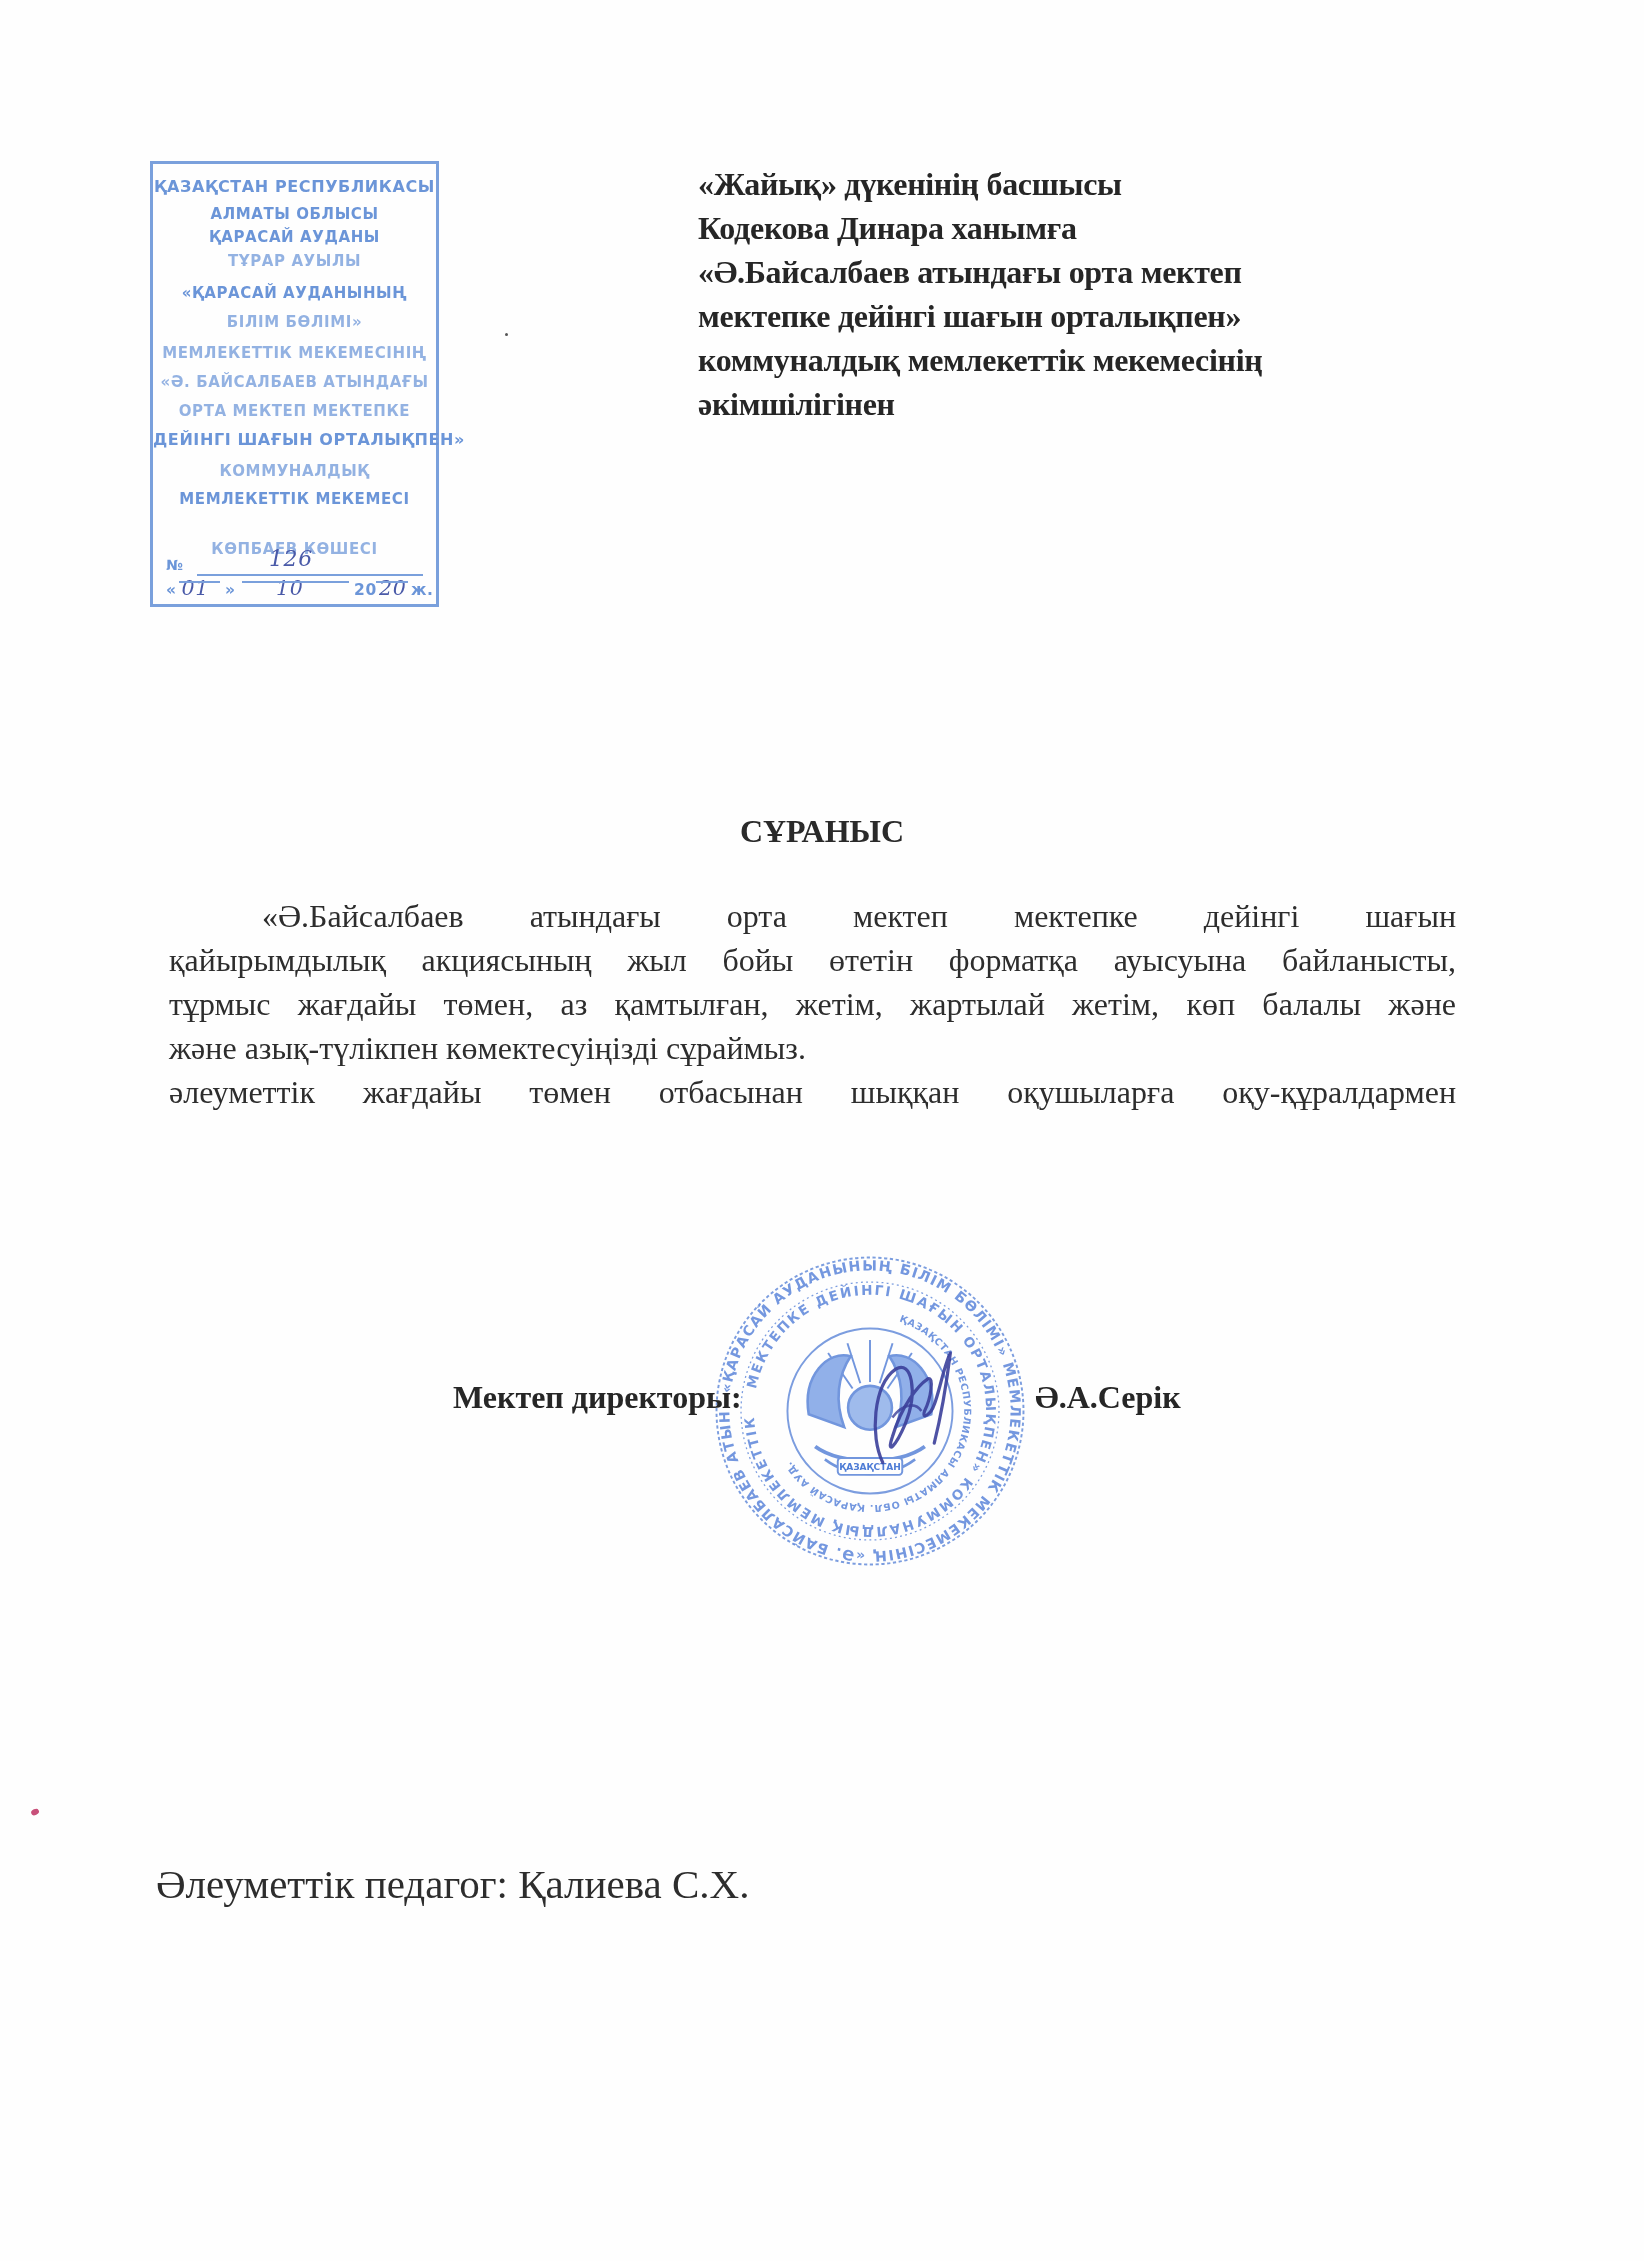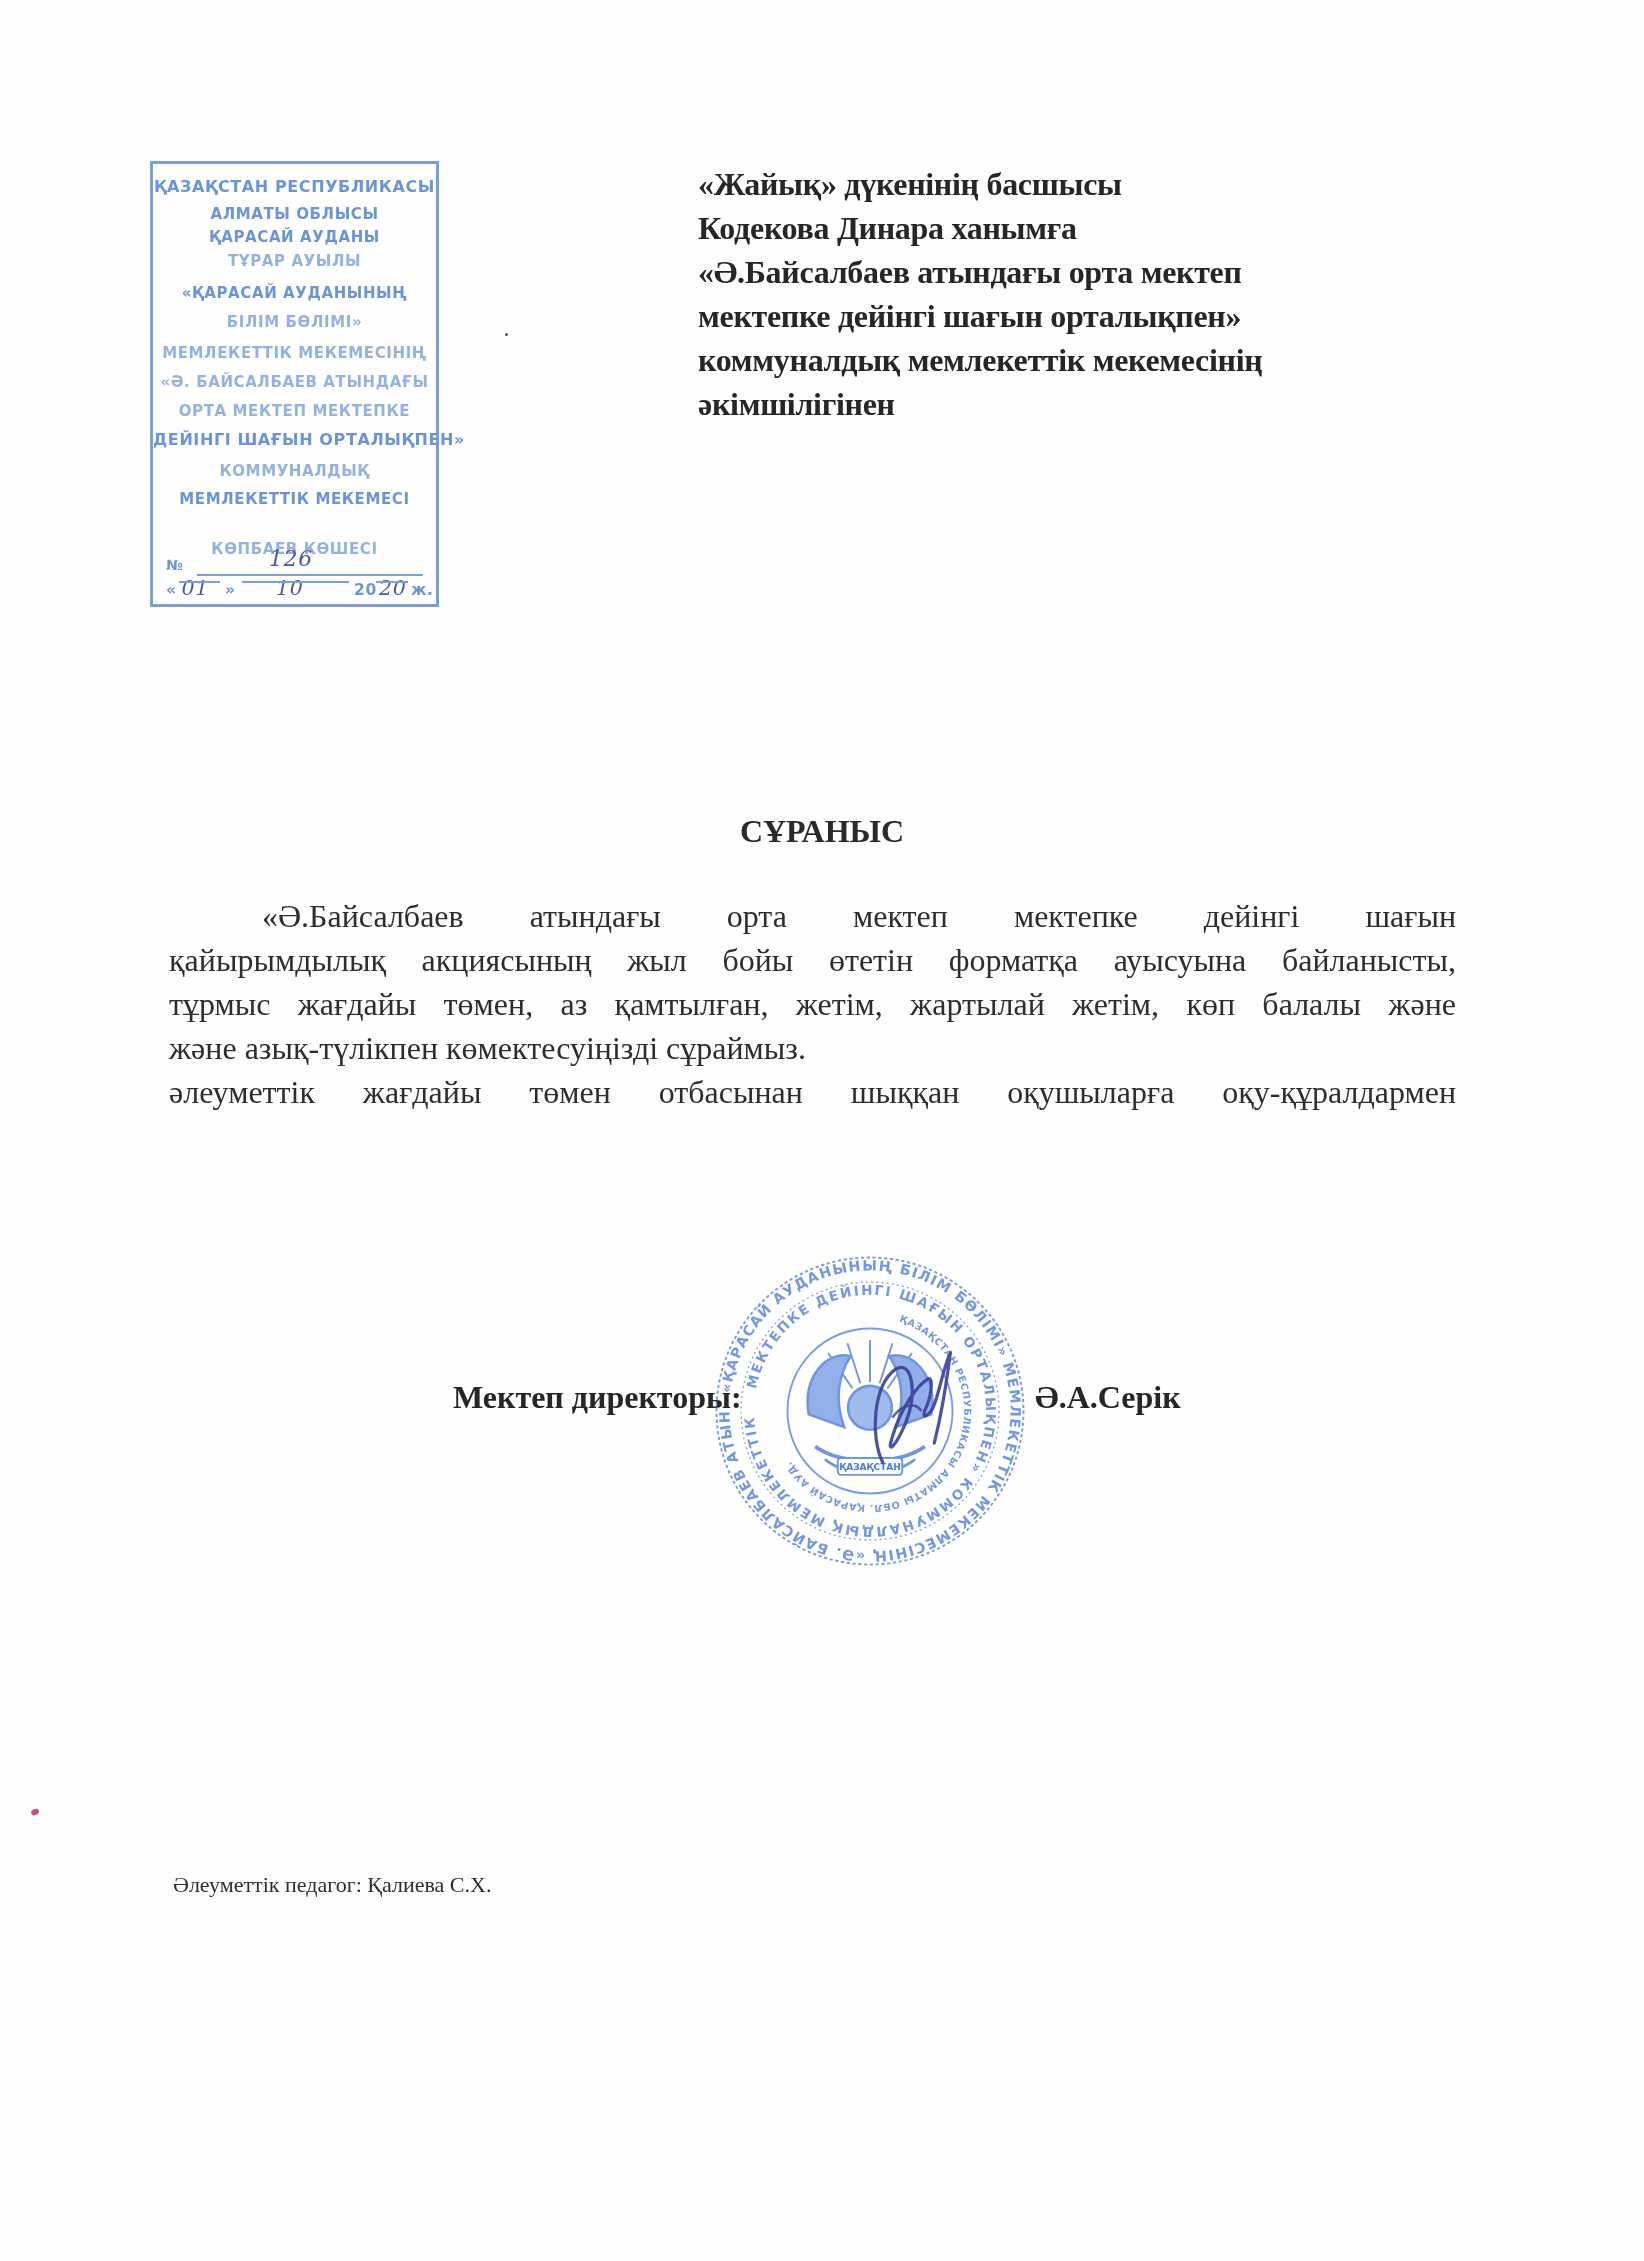--- a/index.html
+++ b/index.html
@@ -45,21 +45,21 @@
   .body-text .bl.last { text-align-last: left; }
 
   
   .sig-label { position: absolute; left: 453px; top: 1379px; font-weight: bold; font-size: 32px; color: #262626; white-space: nowrap; }
   .sig-name { position: absolute; left: 1035px; top: 1379px; font-weight: bold; font-size: 32px; color: #262626; white-space: nowrap; }
 
   .round-seal { position: absolute; left: 712px; top: 1253px; width: 316px; height: 316px; }
   .signature { position: absolute; left: 857px; top: 1340px; width: 103px; height: 142px; }
 
   
-  .footer { position: absolute; left: 173px; top: 1863px; font-size: 22px; line-height: 43px; color: #2d2d2d; }
+  .footer { position: absolute; left: 156px; top: 1863px; font-size: 41px; line-height: 43px; color: #2d2d2d; }
   .footer div { white-space: nowrap; }
 </style>
 </head>
 <body>
 
 <div class="page">
 
   <div class="reg-stamp">
     <div class="line bold" style="top:14px">ҚАЗАҚСТАН РЕСПУБЛИКАСЫ</div>
     <div class="line" style="top:41px">АЛМАТЫ ОБЛЫСЫ</div>

